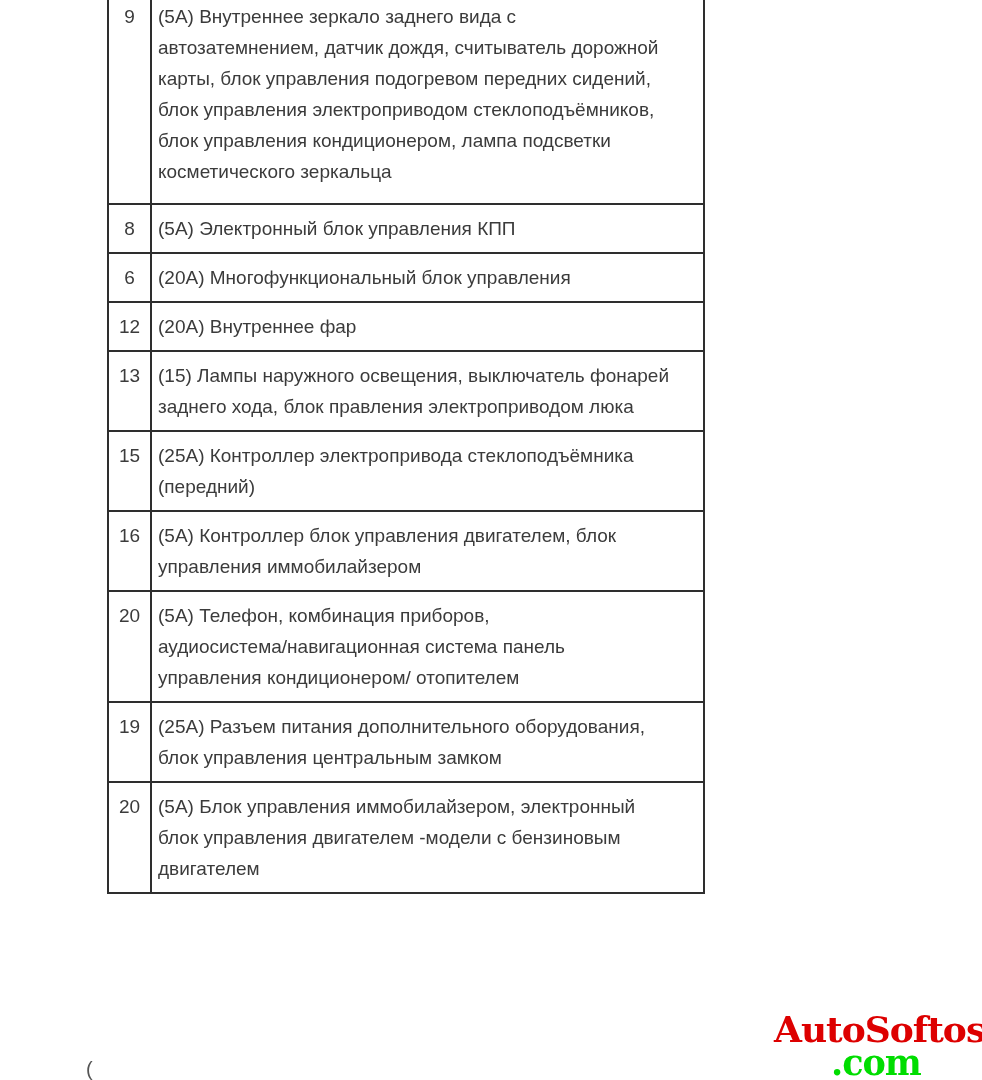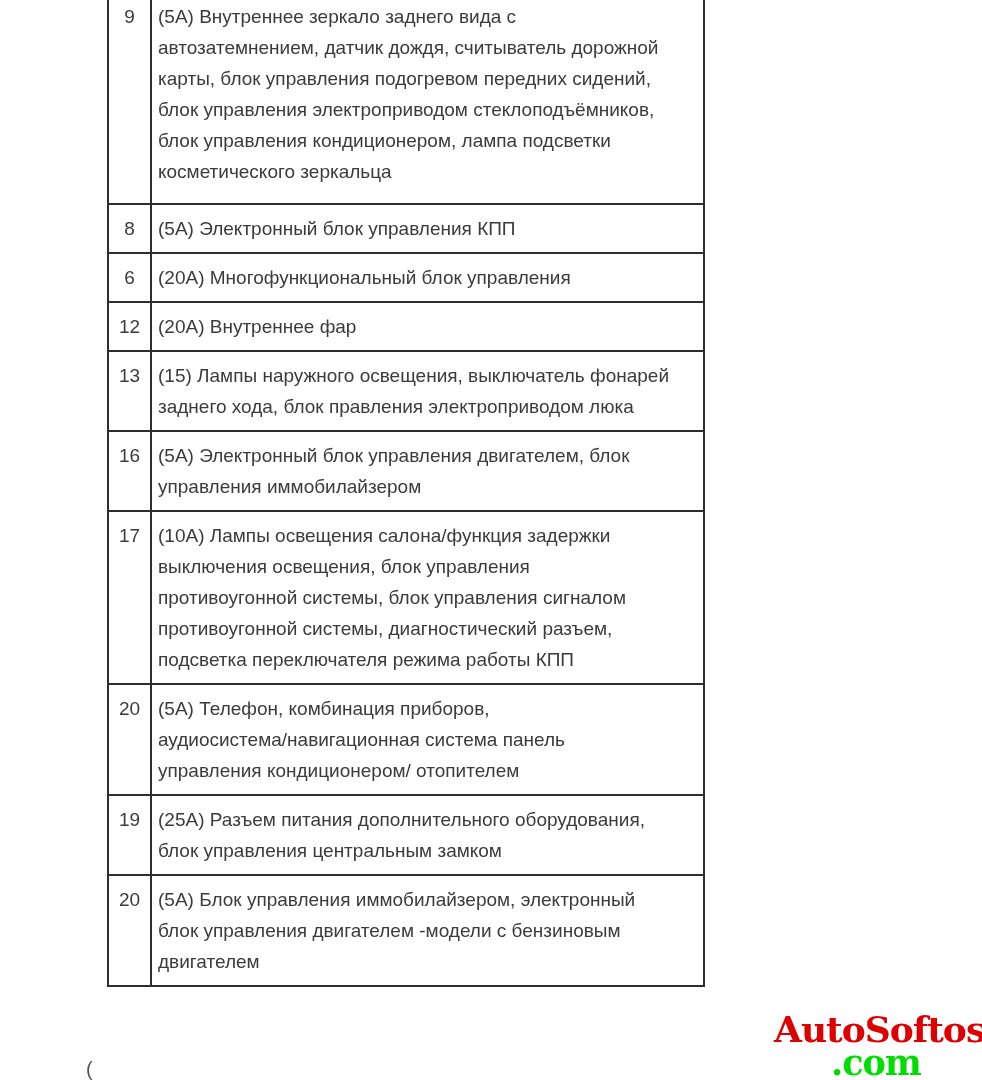--- a/index.html
+++ b/index.html
@@ -91,31 +91,28 @@
     <tr>
       <td class="num">12</td>
       <td class="desc">(20А) Внутреннее фар</td>
     </tr>
     <tr>
       <td class="num">13</td>
       <td class="desc">(15) Лампы наружного освещения, выключатель фонарей
 заднего хода, блок правления электроприводом люка</td>
     </tr>
     <tr>
-      <td class="num">16</td>
-      <td class="desc">(5А) Электронный блок управления двигателем, блок
-управления иммобилайзером</td>
+      <td class="num">15</td>
+      <td class="desc">(25А) Контроллер электропривода стеклоподъёмника
+(передний)</td>
     </tr>
     <tr>
-      <td class="num">17</td>
-      <td class="desc">(10А) Лампы освещения салона/функция задержки
-выключения освещения, блок управления
-противоугонной системы, блок управления сигналом
-противоугонной системы, диагностический разъем,
-подсветка переключателя режима работы КПП</td>
+      <td class="num">16</td>
+      <td class="desc">(5А) Контроллер блок управления двигателем, блок
+управления иммобилайзером</td>
     </tr>
     <tr>
       <td class="num">20</td>
       <td class="desc">(5А) Телефон, комбинация приборов,
 аудиосистема/навигационная система панель
 управления кондиционером/ отопителем</td>
     </tr>
     <tr>
       <td class="num">19</td>
       <td class="desc">(25А) Разъем питания дополнительного оборудования,

